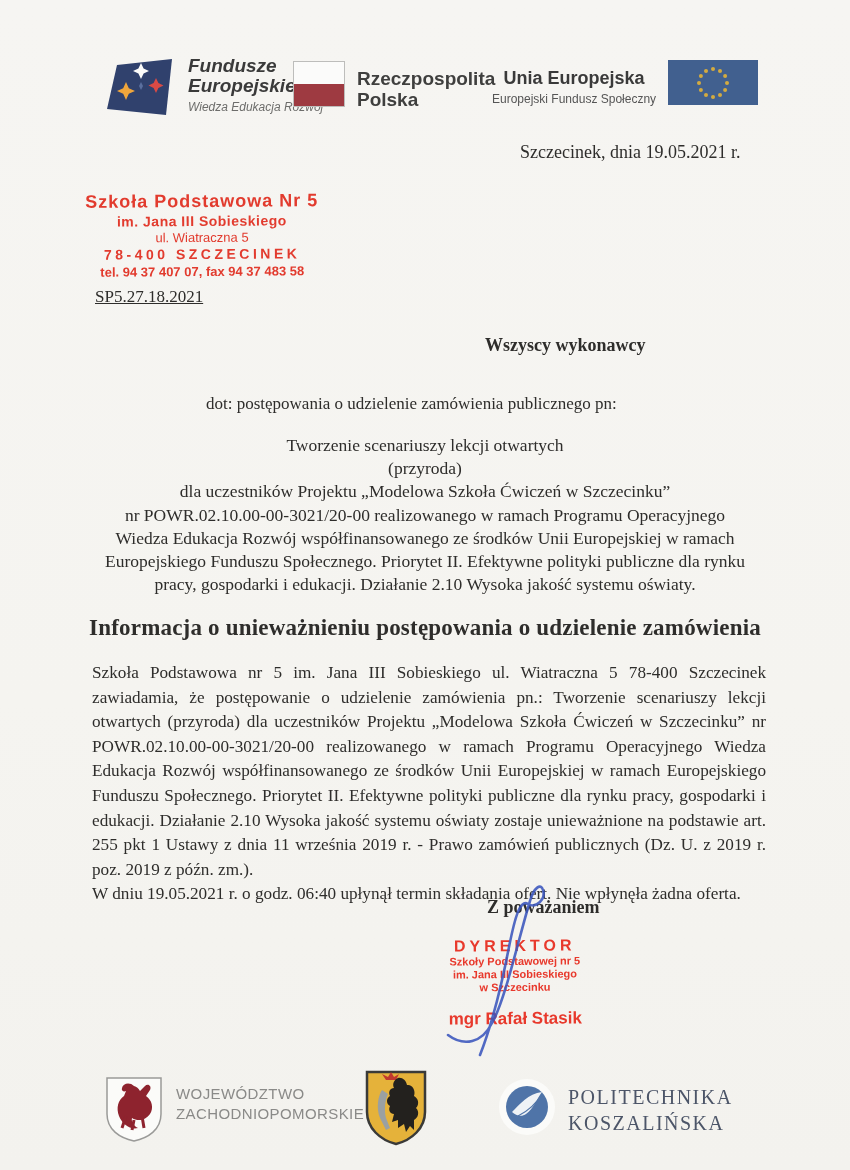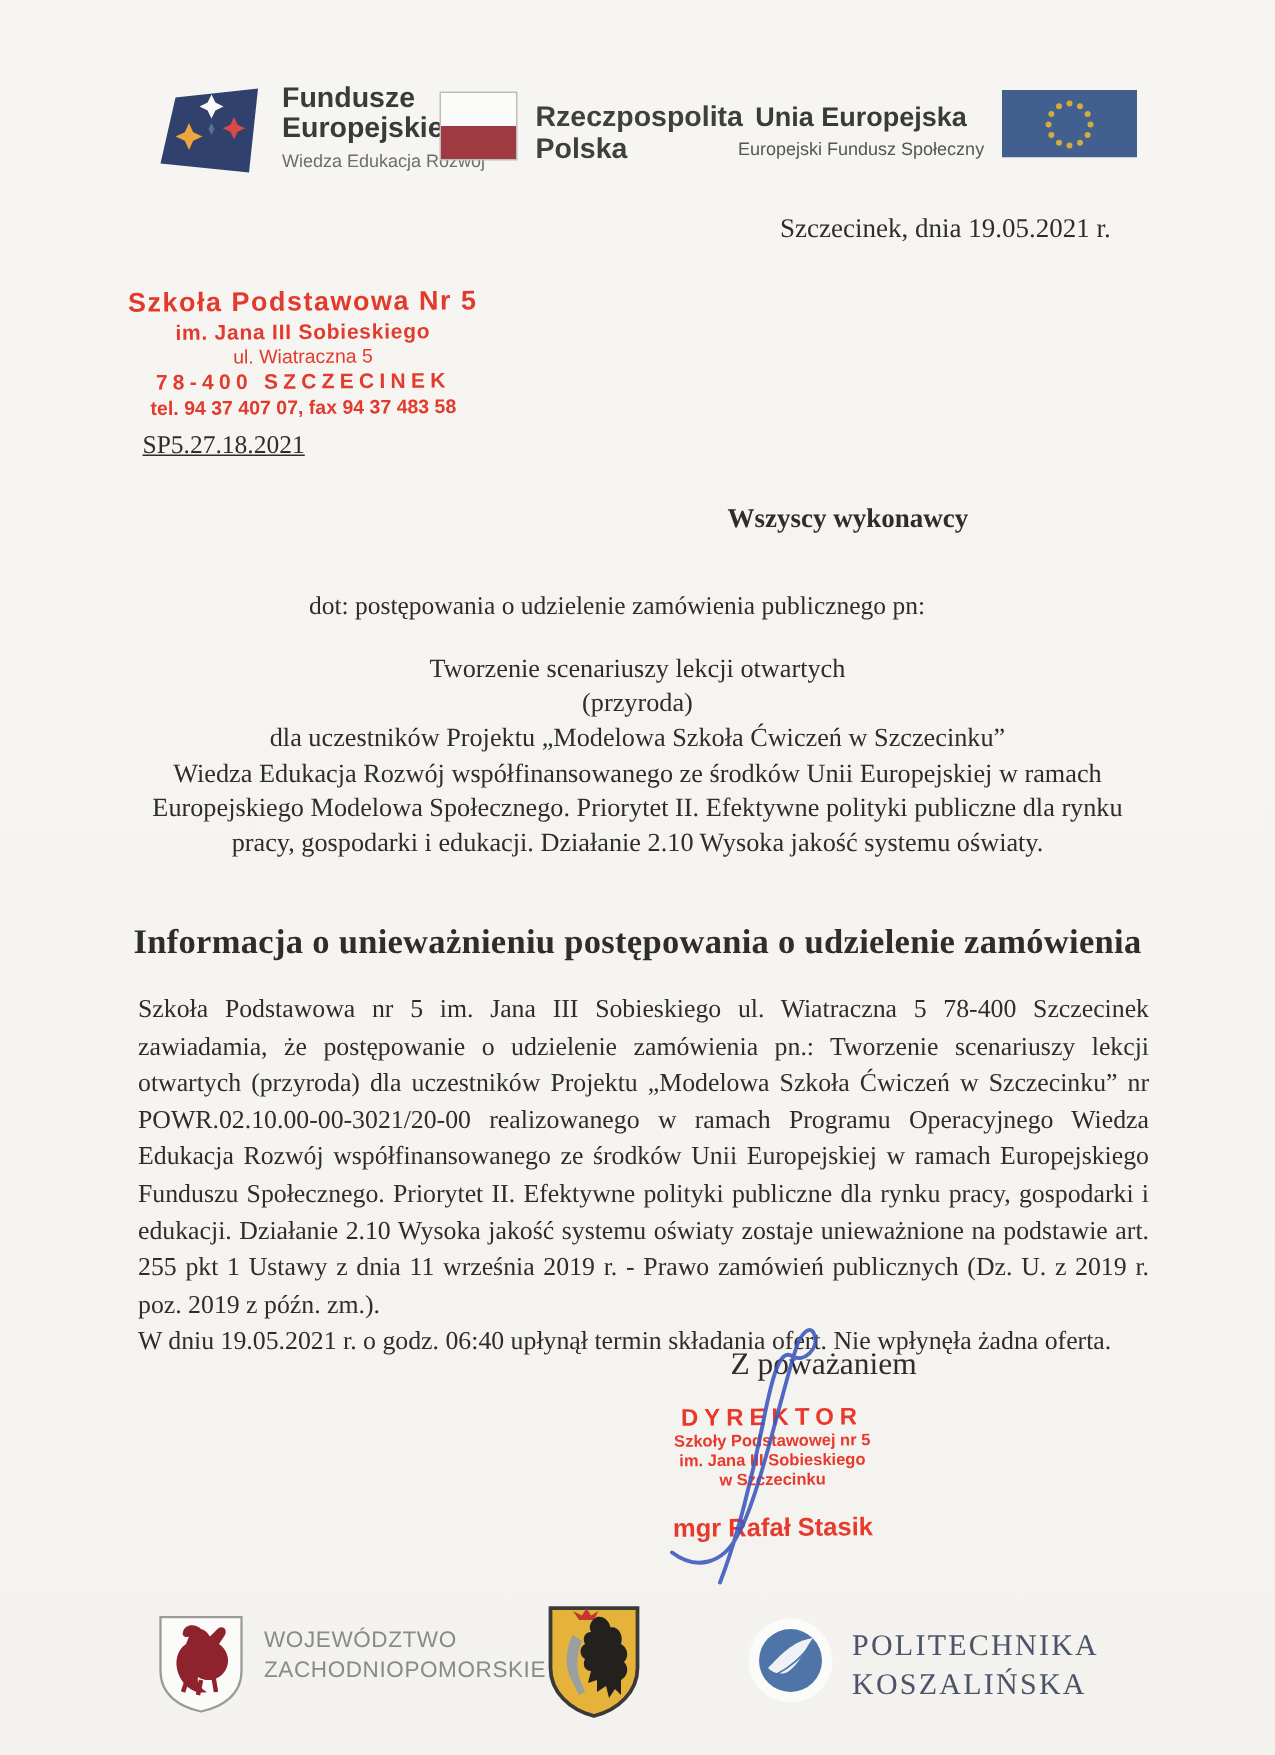--- a/index.html
+++ b/index.html
@@ -7,21 +7,21 @@
     position:relative;
     width:850px;height:1170px;
     background:linear-gradient(180deg,#f6f5f2 0%,#f5f4f0 60%,#f3f2ee 100%);
     font-family:"Liberation Serif", serif;
     color:#2e2d2b;
     overflow:hidden;
   }
   .abs{position:absolute;}
   
   .logo-row-item{display:flex;align-items:flex-start;gap:12px;}
-  .fe-text{font-family:"Liberation Sans",sans-serif;line-height:1.05;}
+  .fe-text{font-family:"Liberation Sans",sans-serif;line-height:1.05;font-style:italic;}
   .fe-title{font-size:19px;font-weight:bold;color:#3a3a3a;}
   .fe-sub{font-size:12px;color:#6d6d6b;margin-top:5px;}
   .pl-flag{width:52px;height:46px;border:1px solid #bdbdbb;box-sizing:border-box;}
   .pl-flag .w{height:50%;background:#fbfbfa;}
   .pl-flag .r{height:50%;background:#9e3a41;}
   .pl-text{font-family:"Liberation Sans",sans-serif;font-size:19px;font-weight:bold;color:#3f3f3e;line-height:1.1;margin-top:8px;}
   .eu-block{display:flex;align-items:flex-start;gap:12px;}
   .eu-text{font-family:"Liberation Sans",sans-serif;text-align:center;margin-top:8px;}
   .eu-title{font-size:18px;font-weight:bold;color:#3a3a3a;}
   .eu-sub{font-size:12px;color:#555;margin-top:3px;}
@@ -46,21 +46,21 @@
   .ds-name{font-size:17px;font-weight:bold;margin-top:16px;}
   
   .date-line{font-size:18px;}
   .ref{font-size:17px;text-decoration:underline;}
   .recipient{font-size:18px;font-weight:bold;}
   .subject{font-size:17px;}
   .title-block{width:850px;text-align:center;font-size:17.5px;line-height:23.2px;}
   .head-bold{width:850px;text-align:center;font-size:23px;font-weight:bold;letter-spacing:.2px;}
   .bodytext{width:674px;font-size:17.2px;line-height:24.6px;text-align:justify;}
   .bodytext p{margin:0;}
-  .closing{font-size:21px;}
+  .closing{font-size:18px;font-weight:bold;}
   
   .foot-label{font-family:Liberation Sans, sans-serif;font-size:15px;color:#8a8a88;line-height:1.35;letter-spacing:.4px;}
   .pk-label{font-family:"Liberation Serif",serif;font-size:20px;color:#4c5568;letter-spacing:1.5px;line-height:1.3;}
   .sig-svg{pointer-events:none;}
 </style>
 </head>
 <body>
 
 <div class="page">
 
@@ -131,22 +131,23 @@
   <div class="abs ref" style="left:95px;top:287px;">SP5.27.18.2021</div>
 
   <div class="abs recipient" style="left:485px;top:335px;">Wszyscy wykonawcy</div>
 
   <div class="abs subject" style="left:206px;top:394px;">dot: postępowania o udzielenie zamówienia publicznego pn:</div>
 
   <div class="abs title-block" style="left:0;top:434px;">
     <div>Tworzenie scenariuszy lekcji otwartych</div>
     <div>(przyroda)</div>
     <div>dla uczestników Projektu „Modelowa Szkoła Ćwiczeń w Szczecinku”</div>
+    <div>nr POWR.02.10.00-00-3021/20-00 realizowanego w ramach Programu Operacyjnego</div>
     <div>Wiedza Edukacja Rozwój współfinansowanego ze środków Unii Europejskiej w ramach</div>
-    <div>Europejskiego Modelowa Społecznego. Priorytet II. Efektywne polityki publiczne dla rynku</div>
+    <div>Europejskiego Funduszu Społecznego. Priorytet II. Efektywne polityki publiczne dla rynku</div>
     <div>pracy, gospodarki i edukacji. Działanie 2.10 Wysoka jakość systemu oświaty.</div>
   </div>
 
   <div class="abs head-bold" style="left:0;top:615px;">Informacja o unieważnieniu postępowania o udzielenie zamówienia</div>
 
   <div class="abs bodytext" style="left:92px;top:661px;">
     <p>Szkoła Podstawowa nr 5 im. Jana III Sobieskiego ul. Wiatraczna 5 78-400 Szczecinek zawiadamia, że postępowanie o udzielenie zamówienia pn.: Tworzenie scenariuszy lekcji otwartych (przyroda) dla uczestników Projektu „Modelowa Szkoła Ćwiczeń w Szczecinku” nr POWR.02.10.00-00-3021/20-00 realizowanego w ramach Programu Operacyjnego Wiedza Edukacja Rozwój współfinansowanego ze środków Unii Europejskiej w ramach Europejskiego Funduszu Społecznego. Priorytet II. Efektywne polityki publiczne dla rynku pracy, gospodarki i edukacji. Działanie 2.10 Wysoka jakość systemu oświaty zostaje unieważnione na podstawie art. 255 pkt 1 Ustawy  z dnia 11 września 2019 r.  - Prawo  zamówień publicznych (Dz. U. z 2019 r. poz. 2019 z późn. zm.).</p>
     <p>W dniu 19.05.2021 r. o godz. 06:40 upłynął termin składania ofert. Nie wpłynęła żadna oferta.</p>
   </div>
 

